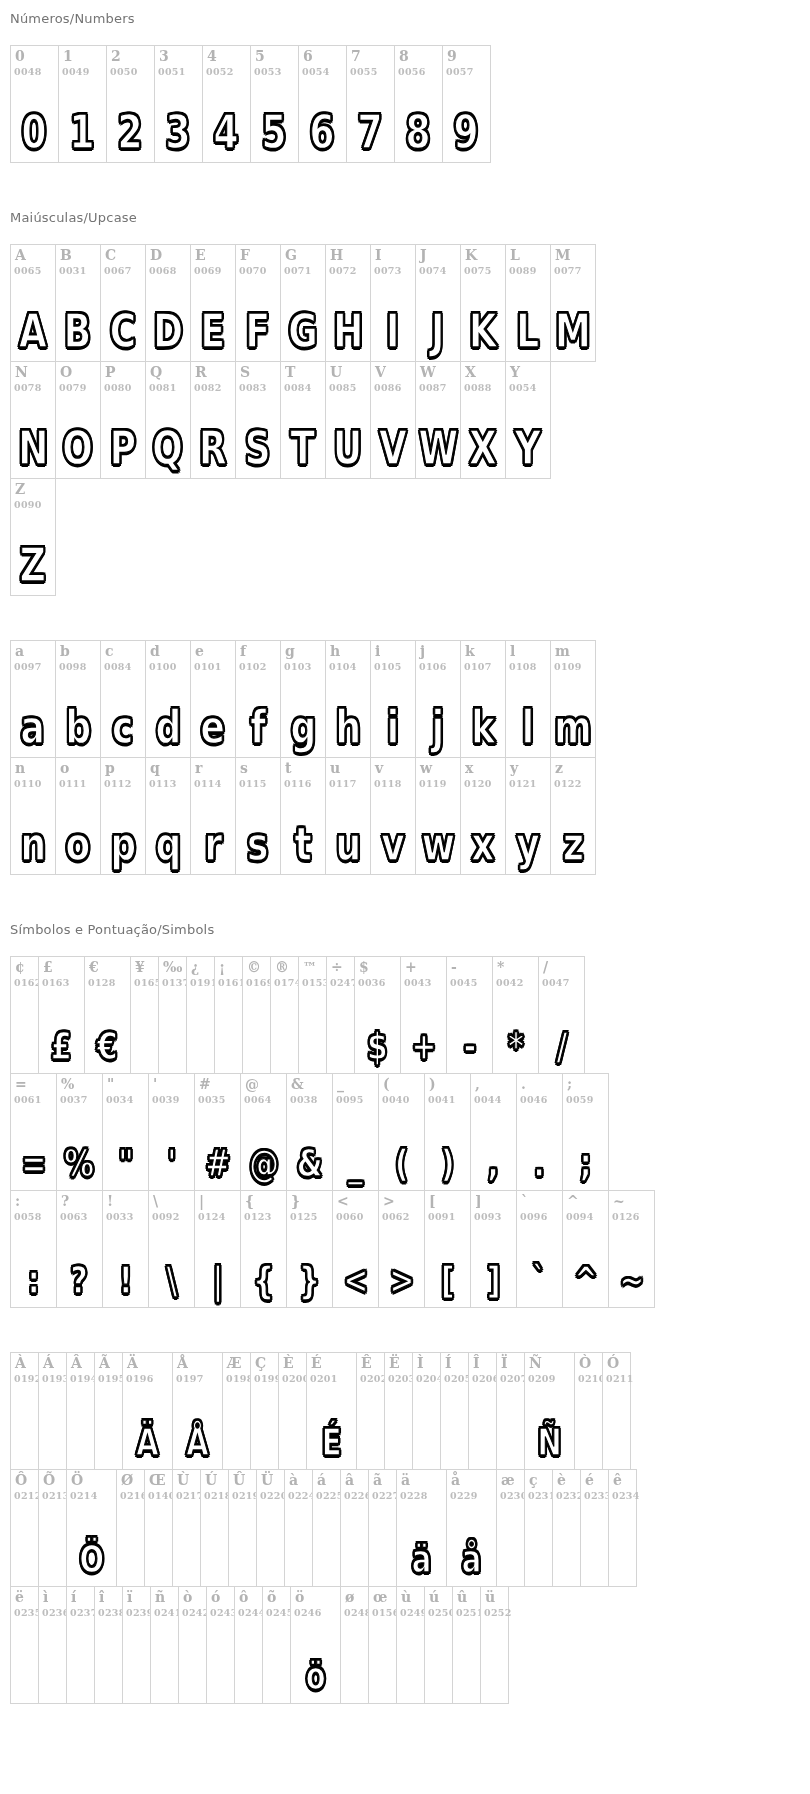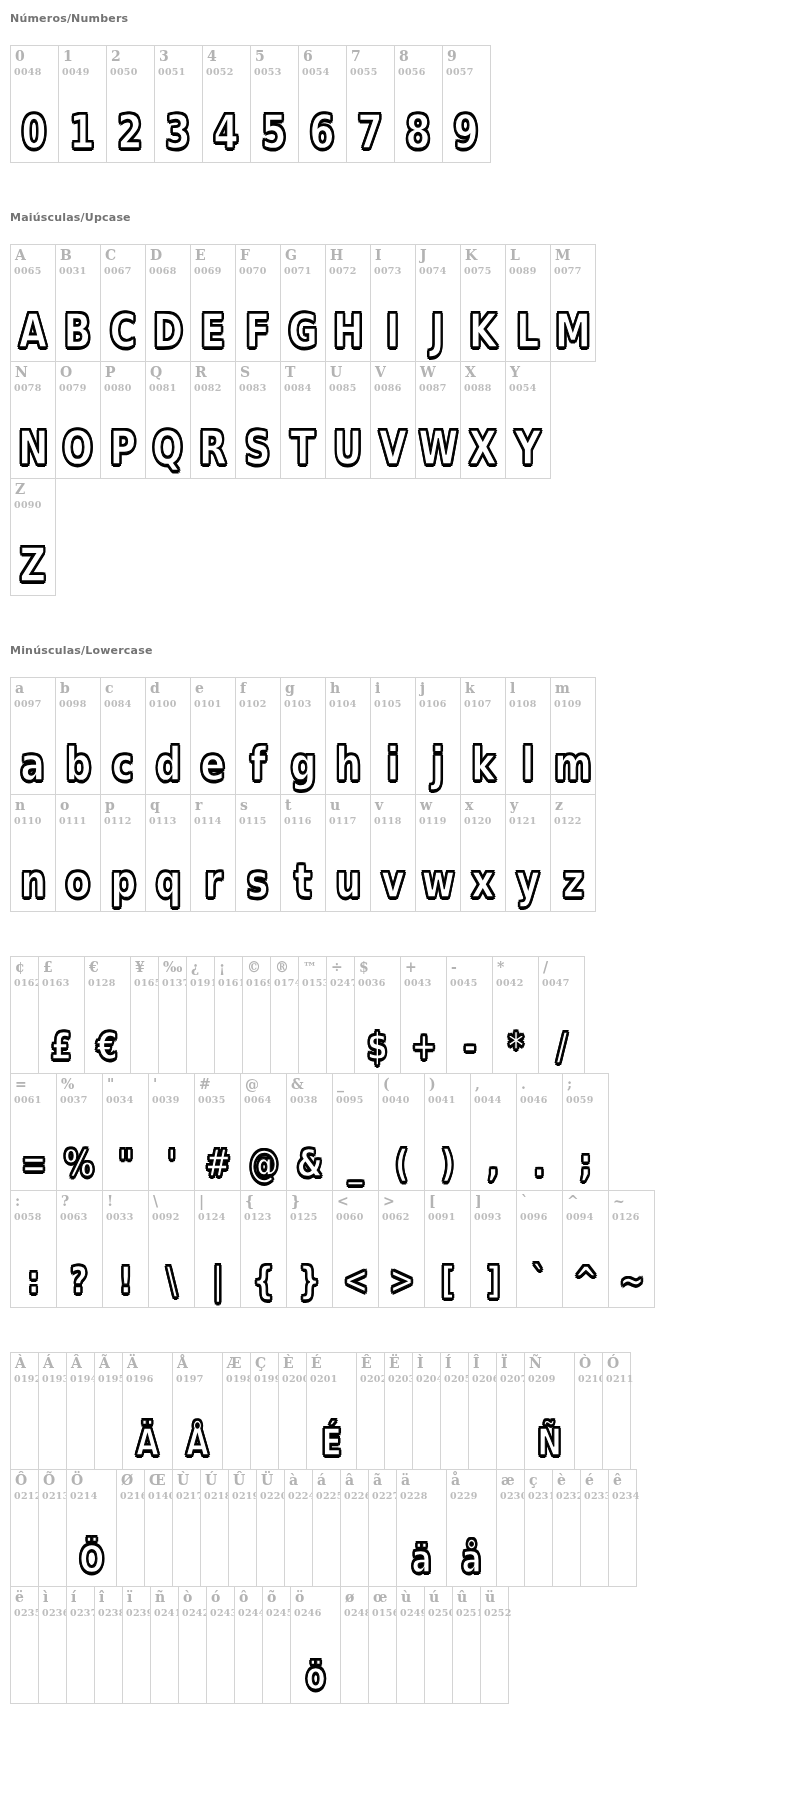--- a/index.html
+++ b/index.html
@@ -1,20 +1,20 @@
 <!DOCTYPE html>
 <html><head>
 <meta charset="utf-8">
 <style>
   html,body{margin:0;padding:0;background:#fff;}
   body{width:810px;font-family:"Liberation Sans",sans-serif;}
   #content{padding:8px 0 0 10px;box-sizing:border-box;}
   .section{margin:0 0 44px 0;}
   .section-title{
-    font-size:11px;line-height:21px;font-weight:700;color:#747474;
+    font-size:13px;line-height:21px;font-weight:400;color:#747474;
     margin:0 0 16px 0;letter-spacing:.2px;font-family:"DejaVu Sans","Liberation Sans",sans-serif;
   }
   .grid{display:block;}
   .grid-row{display:flex;}
   .grid-row + .grid-row{margin-top:-1px;}
   .cell{
     position:relative;height:118px;box-sizing:border-box;flex:0 0 auto;
     border:1px solid #d4d4d4;background:#fff;
   }
   .cell + .cell{margin-left:-1px;}
@@ -320,21 +320,20 @@
               <span class="ch">Z</span>
               <span class="code">0090</span>
               <div class="glyph">
                 <span>Z</span>
               </div>
             </div>
           </div>
         </div>
       </section>
       <section class="section alpha">
-        <h2 class="section-title">Minúsculas/Lowercase</h2>
         <div class="grid">
           <div class="grid-row">
             <div class="cell">
               <span class="ch">a</span>
               <span class="code">0097</span>
               <div class="glyph">
                 <span>a</span>
               </div>
             </div>
             <div class="cell">
@@ -511,20 +510,21 @@
               <span class="ch">z</span>
               <span class="code">0122</span>
               <div class="glyph">
                 <span>z</span>
               </div>
             </div>
           </div>
         </div>
       </section>
       <section class="section sym">
+        <h2 class="section-title">Símbolos e Pontuação/Simbols</h2>
         <div class="grid">
           <div class="grid-row">
             <div class="cell">
               <span class="ch">¢</span>
               <span class="code">0162</span>
             </div>
             <div class="cell wide">
               <span class="ch">£</span>
               <span class="code">0163</span>
               <div class="glyph">

